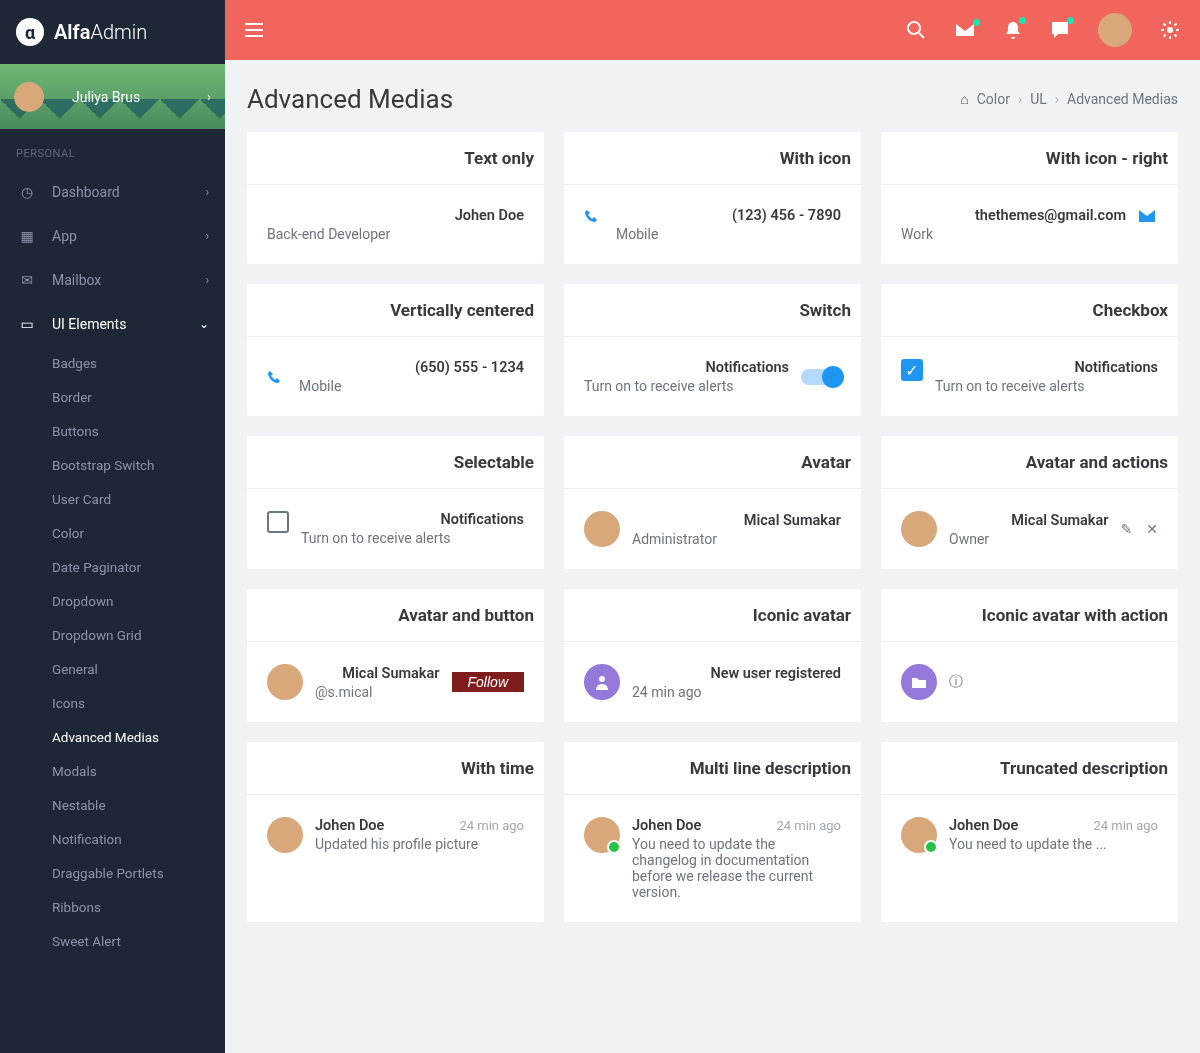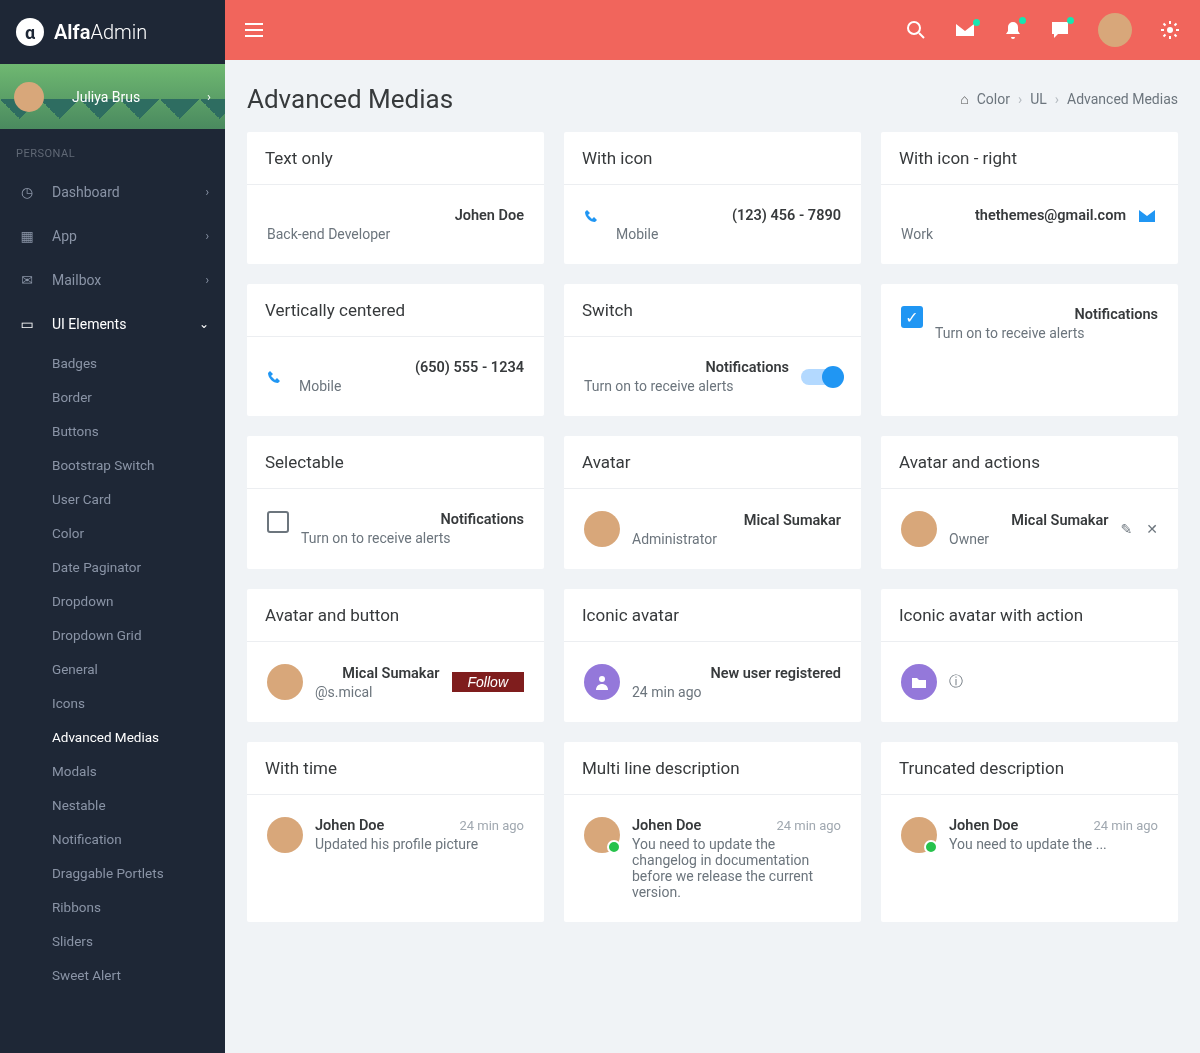--- a/index.html
+++ b/index.html
@@ -36,21 +36,21 @@
 .page-header { display:flex; align-items:center; padding: 24px 22px 18px; }
 .page-title { font-size: 26px; font-weight: 400; color:#373a3c; }
 .breadcrumb { margin-left:auto; font-size: 14px; color:#6c757d; display:flex; align-items:center; gap:8px; }
 .breadcrumb .home-ico { color:#555; }
 .breadcrumb .sep { color:#b5bbc1; }
 .breadcrumb span.active { color:#6c757d; }
 
 
 .grid { display:grid; grid-template-columns: repeat(3, 1fr); gap: 20px; padding: 0 22px 22px; }
 .card { background:#fff; border-radius:2px; }
-.card-header { padding: 16px 18px; border-bottom:1px solid #eceef1; font-size:17px; color:#373a3c; font-weight:400; }
+.card-header { padding: 16px 10px; border-bottom:1px solid #eceef1; font-size:17px; color:#373a3c; font-weight:700;text-align:right; }
 .card-body { padding: 22px 20px; }
 .media { display:flex; align-items:flex-start; gap:12px; }
 .media.center { align-items:center; }
 .media-icon { width: 20px; text-align:center; color:#2096f3; flex-shrink:0; margin-top:2px; }
 .media-body { flex:1; min-width:0; }
 .media-title { font-weight:600; font-size:14.5px; color:#373a3c;text-align:right; }
 .media-sub { font-size:14px; color:#6c757d; margin-top:2px; }
 
 .switch { width:40px; height:16px; border-radius:10px; background:#b3d9ff; position:relative; }
 .switch::after { content:""; position:absolute; right:-3px; top:-3px; width:22px; height:22px; border-radius:50%; background:#2096f3; }
@@ -117,21 +117,20 @@
       <span class="sub-item">Dropdown</span>
       <span class="sub-item">Dropdown Grid</span>
       <span class="sub-item">General</span>
       <span class="sub-item">Icons</span>
       <span class="sub-item active">Advanced Medias</span>
       <span class="sub-item">Modals</span>
       <span class="sub-item">Nestable</span>
       <span class="sub-item">Notification</span>
       <span class="sub-item">Draggable Portlets</span>
       <span class="sub-item">Ribbons</span>
-      <span class="sub-item">Sliders</span>
       <span class="sub-item">Sweet Alert</span>
     </div>
   </aside>
 
   <div class="main">
     <div class="topbar">
       <span class="menu-toggle">
         <svg width="18" height="14" viewBox="0 0 18 14">
             <path d="M0 1h18M0 7h18M0 13h18" stroke="#fff" stroke-width="2"></path>
           </svg>
@@ -251,20 +250,21 @@
           <div class="media-body">
             <div class="media-title">Notifications</div>
             <div class="media-sub">Turn on to receive alerts</div>
           </div>
           <div class="switch"></div>
         </div>
           </div>
       </div>
 
       <div class="card">
+        <div class="card-header">Checkbox</div>
         <div class="card-body">
             <div class="media">
           <div class="checkbox checked">✓</div>
           <div class="media-body">
             <div class="media-title">Notifications</div>
             <div class="media-sub">Turn on to receive alerts</div>
           </div>
         </div>
           </div>
       </div>

